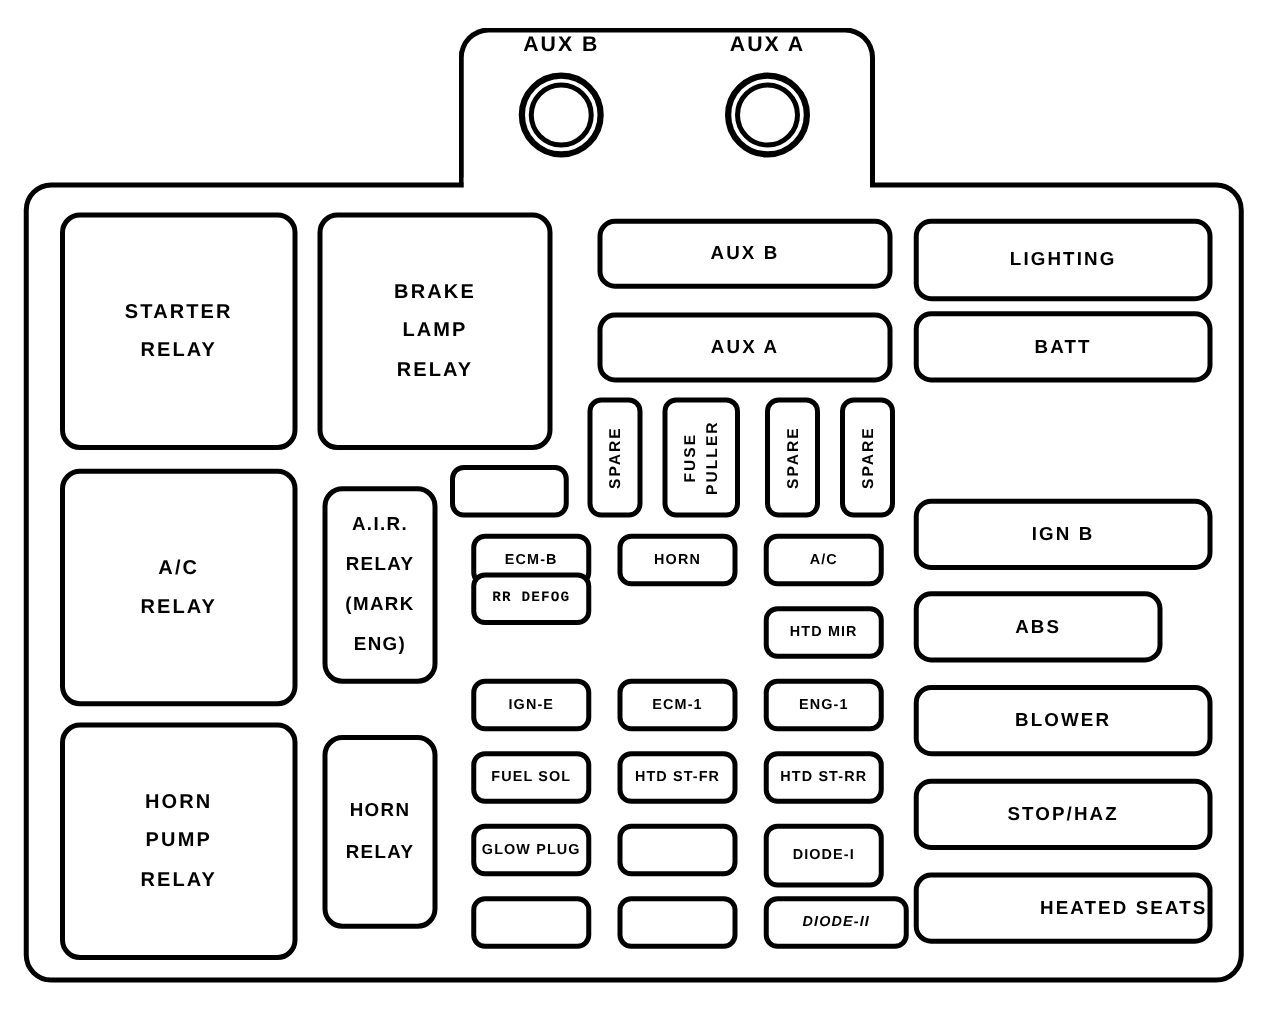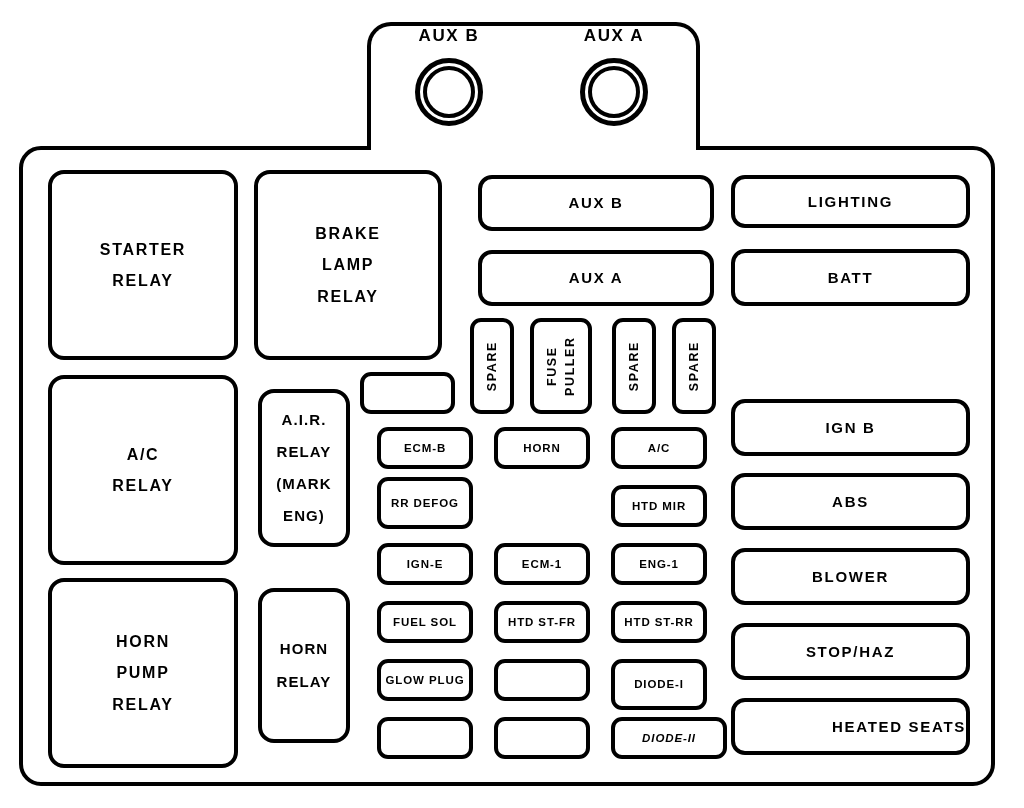--- a/index.html
+++ b/index.html
@@ -244,21 +244,21 @@
   <div class="cell fuse" style="left:377px; top:427px; width:96px; height:42px;">
     <span class="ln">ECM-B</span>
   </div>
   <div class="cell fuse" style="left:494px; top:427px; width:96px; height:42px;">
     <span class="ln">HORN</span>
   </div>
   <div class="cell fuse" style="left:611px; top:427px; width:96px; height:42px;">
     <span class="ln">A/C</span>
   </div>
 
-  <div class="cell fuse" style="left:377px; top:477px; width:96px; height:52px;">
+  <div class="cell fuse" style="left:377px; top:458px; width:96px; height:42px;font-family:Liberation Mono, monospace;">
     <span class="ln">RR DEFOG</span>
   </div>
   <div class="cell fuse" style="left:611px; top:485px; width:96px; height:42px;">
     <span class="ln">HTD MIR</span>
   </div>
 
   <div class="cell fuse" style="left:377px; top:543px; width:96px; height:42px;text-align:center;">
     <span class="ln">IGN-E</span>
   </div>
   <div class="cell fuse" style="left:494px; top:543px; width:96px; height:42px;">
@@ -291,30 +291,30 @@
   <div class="cell fuse" style="left:377px; top:717px; width:96px; height:42px;">
     <span class="ln"></span>
   </div>
   <div class="cell fuse" style="left:494px; top:717px; width:96px; height:42px;">
     <span class="ln"></span>
   </div>
   <div class="cell fuse" style="left:611px; top:717px; width:116px; height:42px;font-style:italic;">
     <span class="ln">DIODE-II</span>
   </div>
 
-  <div class="cell bar" style="left:731px; top:175px; width:239px; height:53px;">
+  <div class="cell bar" style="left:731px; top:175px; width:239px; height:66px;">
     <span class="ln">LIGHTING</span>
   </div>
   <div class="cell bar" style="left:731px; top:249px; width:239px; height:57px;">
     <span class="ln">BATT</span>
   </div>
   <div class="cell bar" style="left:731px; top:399px; width:239px; height:57px;">
     <span class="ln">IGN B</span>
   </div>
-  <div class="cell bar" style="left:731px; top:473px; width:239px; height:57px;">
+  <div class="cell bar" style="left:731px; top:473px; width:199px; height:57px;">
     <span class="ln">ABS</span>
   </div>
   <div class="cell bar" style="left:731px; top:548px; width:239px; height:57px;">
     <span class="ln">BLOWER</span>
   </div>
   <div class="cell bar" style="left:731px; top:623px; width:239px; height:57px;">
     <span class="ln">STOP/HAZ</span>
   </div>
   <div class="cell bar" style="left:731px; top:698px; width:239px; height:57px;align-items:flex-end;">
     <span class="ln">HEATED SEATS</span>

